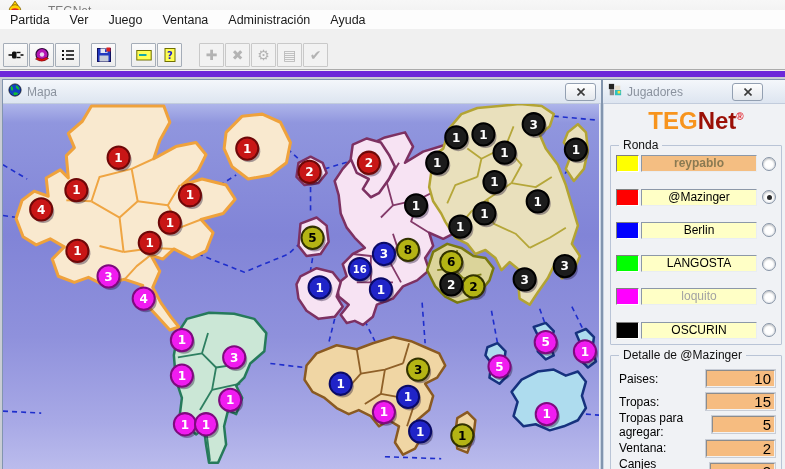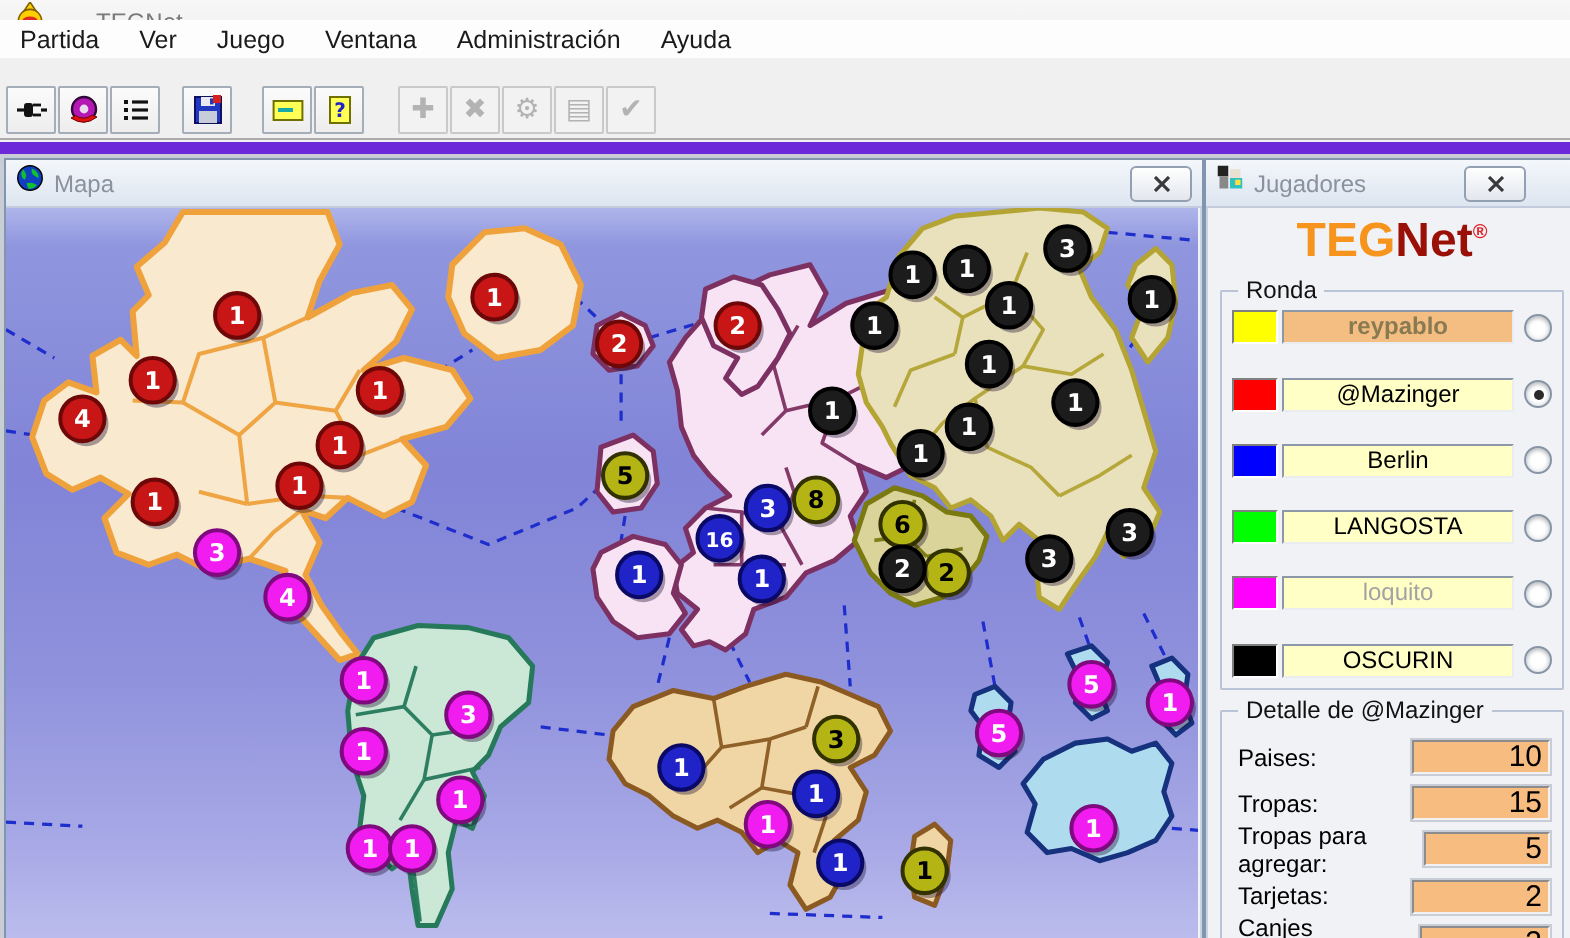--- a/index.html
+++ b/index.html
@@ -611,21 +611,21 @@
         </div>
         <div class="detail-row">
           <span class="detail-label">Tropas:</span>
           <span class="detail-value">15</span>
         </div>
         <div class="detail-row">
           <span class="detail-label">Tropas para agregar:</span>
           <span class="detail-value">5</span>
         </div>
         <div class="detail-row">
-          <span class="detail-label">Tarjetas:</span>
+          <span class="detail-label">Ventana:</span>
           <span class="detail-value">2</span>
         </div>
         <div class="detail-row">
           <span class="detail-label">Canjes Realizados:</span>
           <span class="detail-value">3</span>
         </div>
       </div>
   </div>
 </div>
 

